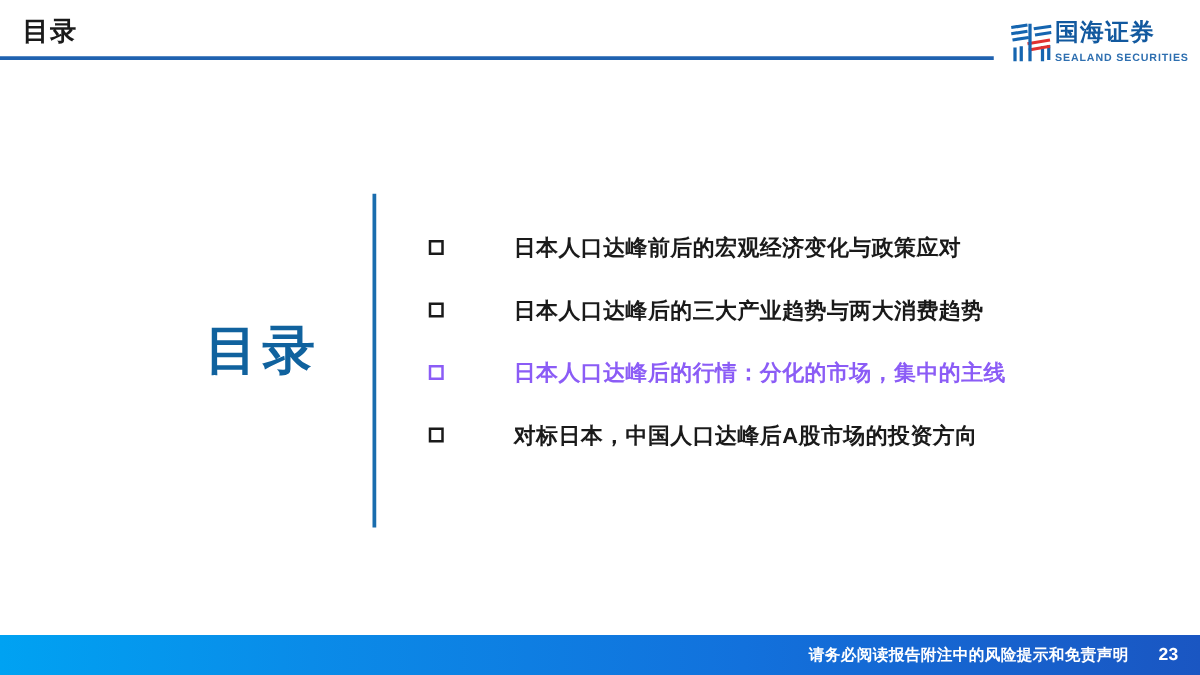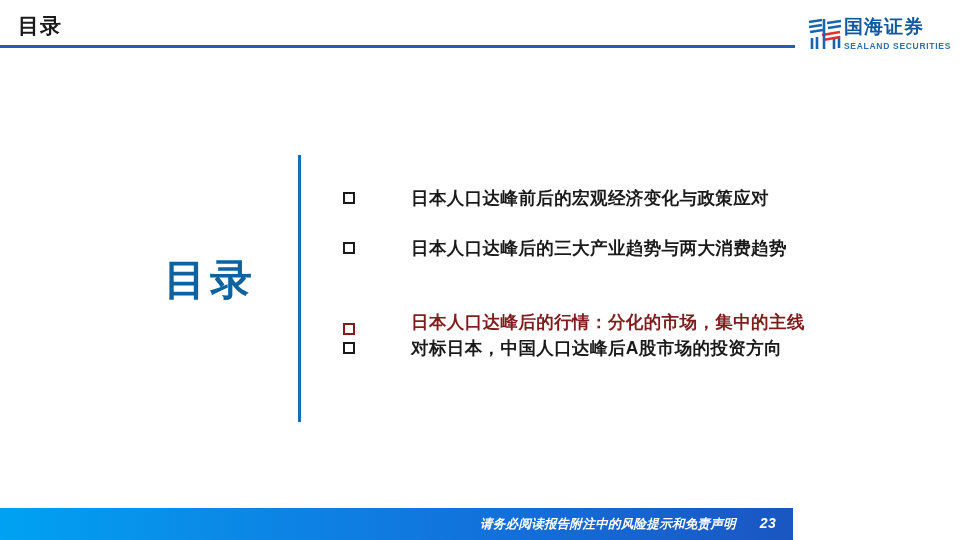--- a/index.html
+++ b/index.html
@@ -146,36 +146,34 @@
     background: #ffffff;
   }
   .toc-label {
     font-size: 17.5px;
     font-weight: bold;
     line-height: 26px;
     letter-spacing: 0.4px;
     white-space: nowrap;
   }
   .toc-item.active {
-    color: #7f1d1d;
-    align-items: flex-end;
+    color: #8b5cf6;
   }
   .toc-item.active .toc-bullet {
     background: #ffffff;
   }
 
   
   .footer {
     position: absolute;
     left: 0;
     top: 508px;
-    width: 793px;
+    width: 960px;
     height: 32px;
     background: linear-gradient(90deg, #00A2F2 0%, #0A8BE8 26%, #1271DC 62%, #1A56C2 100%);
-    font-style: italic;
   }
   .footer-note {
     position: absolute;
     right: 57px;
     top: 8px;
     font-size: 12.5px;
     font-weight: bold;
     color: #ffffff;
     letter-spacing: 0.3px;
     white-space: nowrap;

